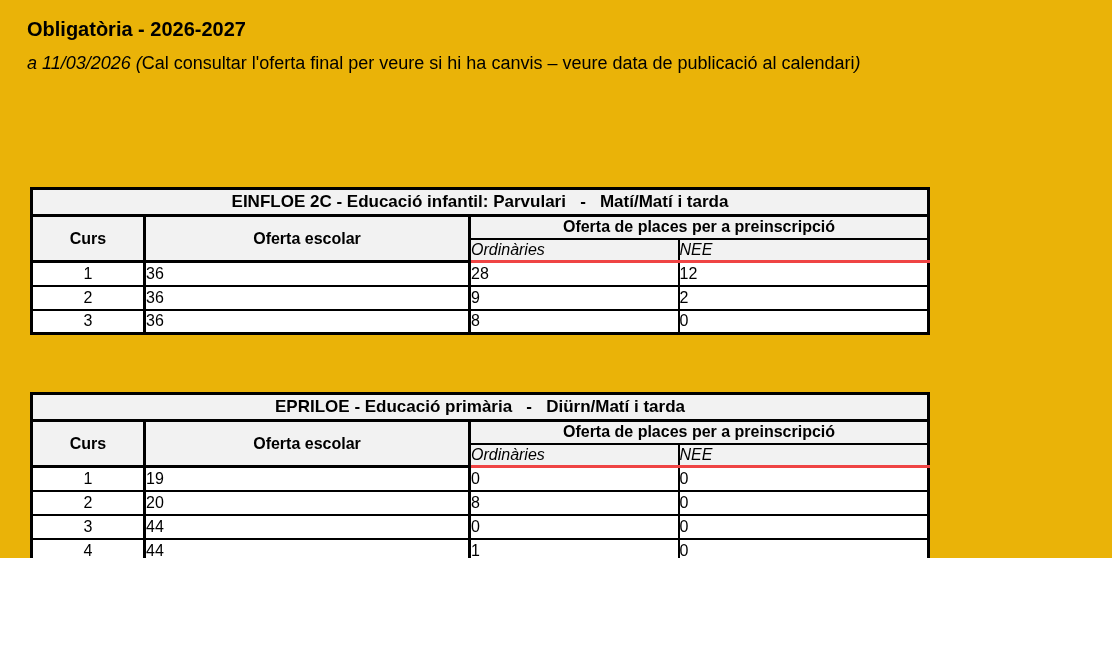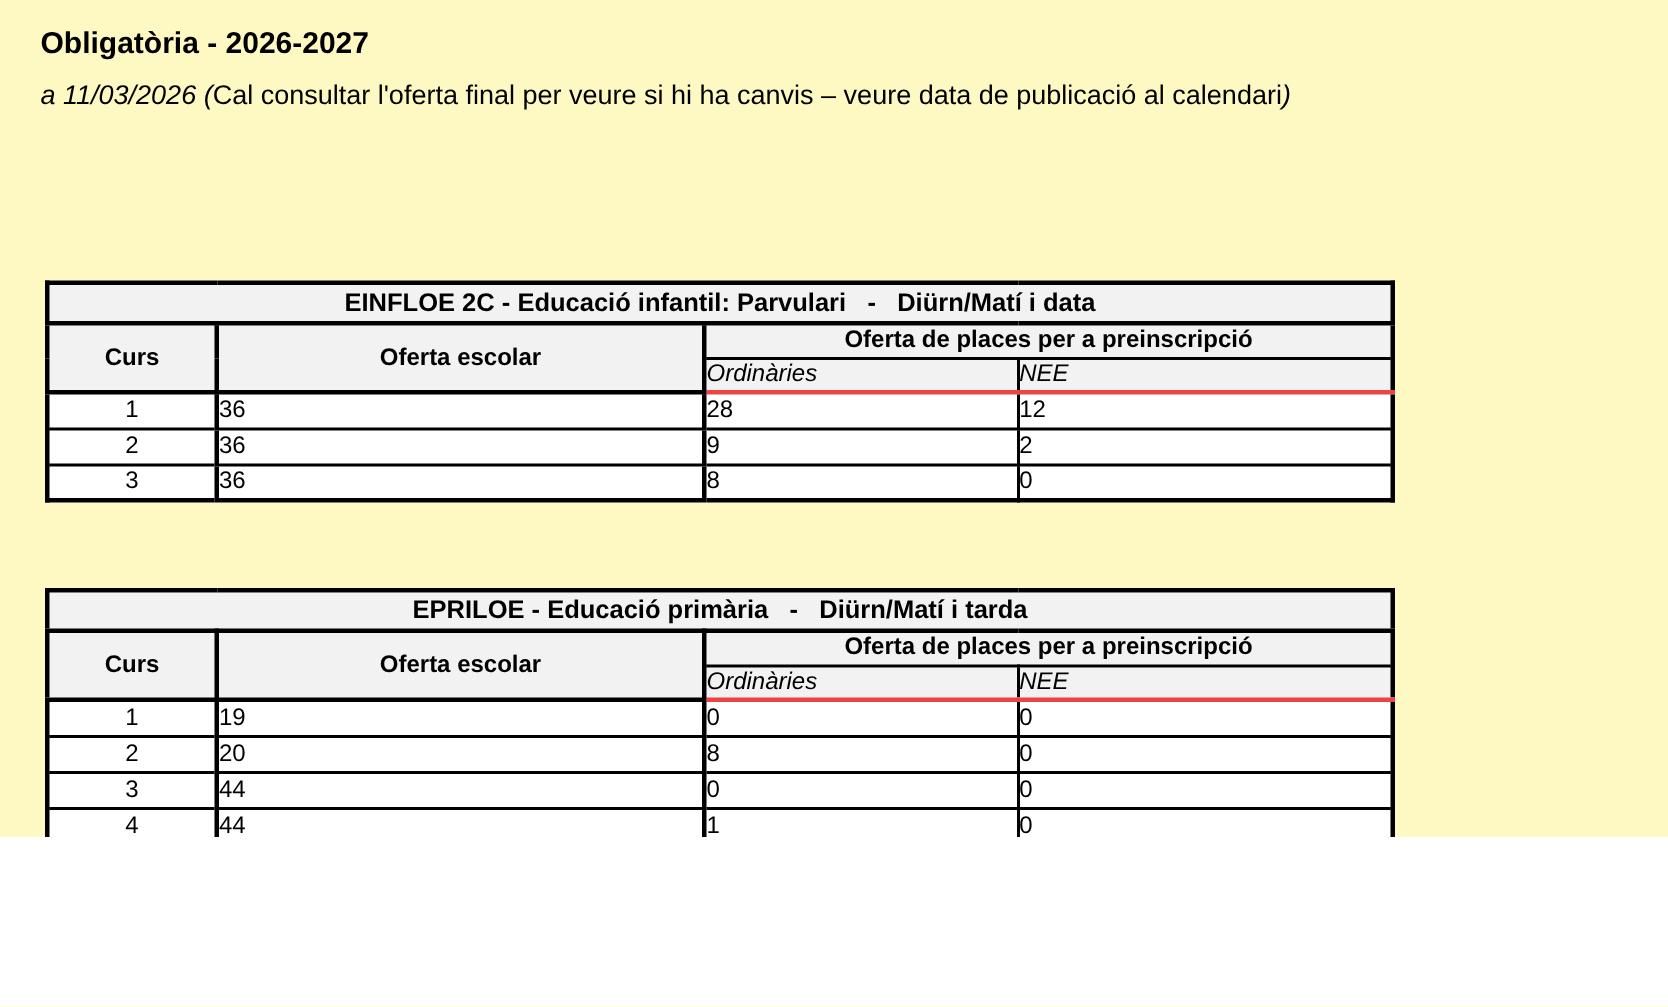--- a/index.html
+++ b/index.html
@@ -7,21 +7,21 @@
     margin: 0;
     padding: 0;
     background: #ffffff;
     font-family: "Liberation Sans", sans-serif;
     color: #000000;
   }
   .page {
     position: relative;
     width: 1112px;
     height: 558px;
-    background: #fef9c3;
+    background: #eab308;
     overflow: hidden;
   }
   .doc-header {
     position: absolute;
     left: 27px;
     top: 12px;
     width: 1070px;
   }
   .doc-title, .doc-subtitle {
     font-size: 20px;
@@ -100,21 +100,21 @@
 
   <table class="offer-table t1">
     <colgroup>
       <col style="width:113px">
         <col style="width:325px">
         <col style="width:209px">
         <col style="width:250px">
     </colgroup>
     <thead>
       <tr class="title-row">
-        <th colspan="4">EINFLOE 2C - Educació infantil: Parvulari   -   Diürn/Matí i data</th>
+        <th colspan="4">EINFLOE 2C - Educació infantil: Parvulari   -   Matí/Matí i tarda</th>
       </tr>
       <tr class="hdr">
         <th rowspan="2" class="span-hdr sep-right-thick">Curs</th>
         <th rowspan="2" class="span-hdr sep-right-thick">Oferta escolar</th>
         <th colspan="2" class="group-hdr">Oferta de places per a preinscripció</th>
       </tr>
       <tr class="subhdr">
         <th>Ordinàries</th>
         <th>NEE</th>
       </tr>

